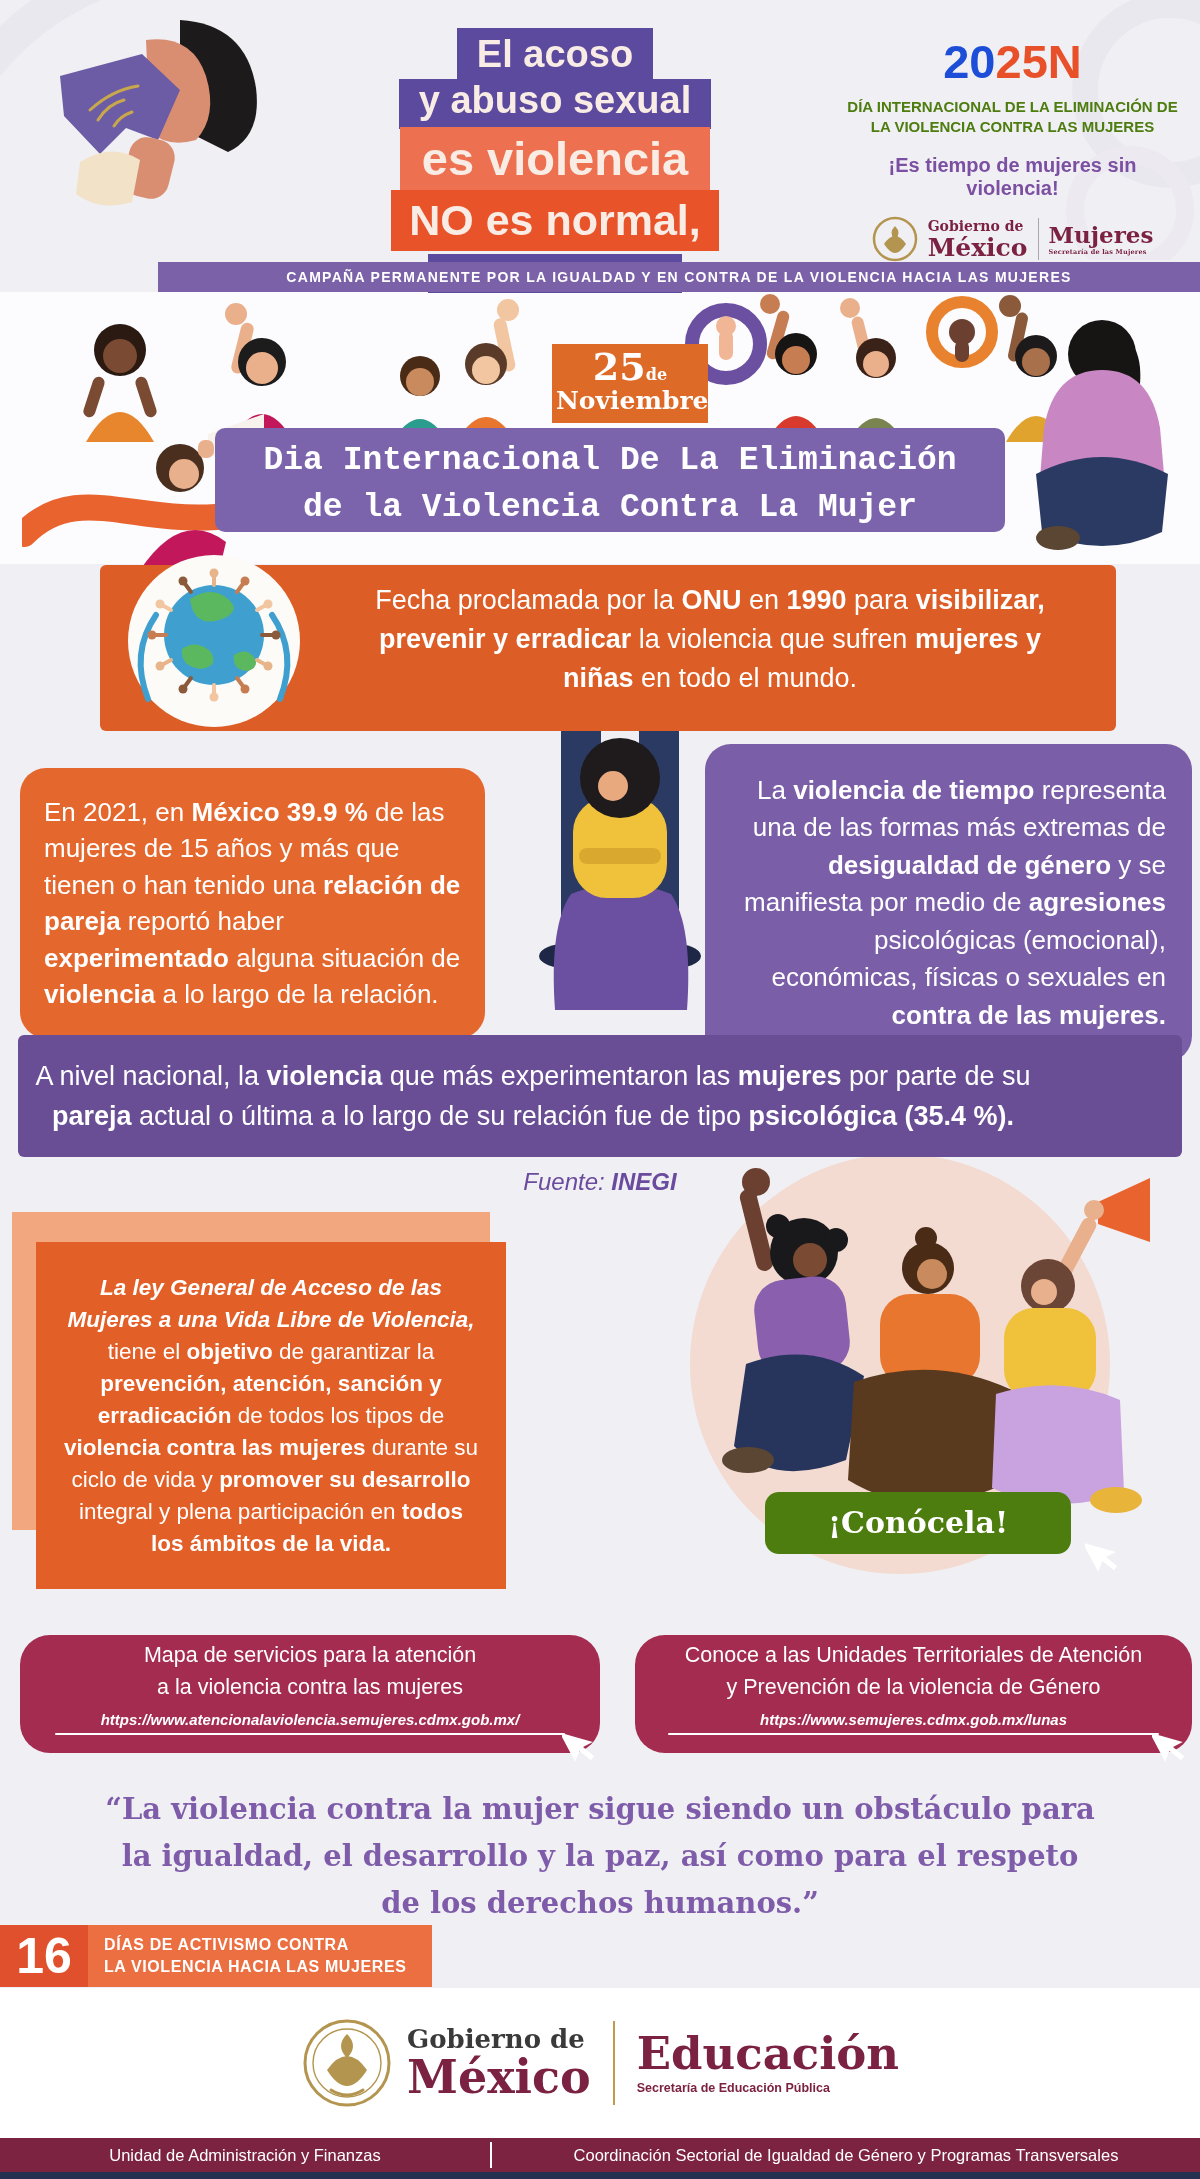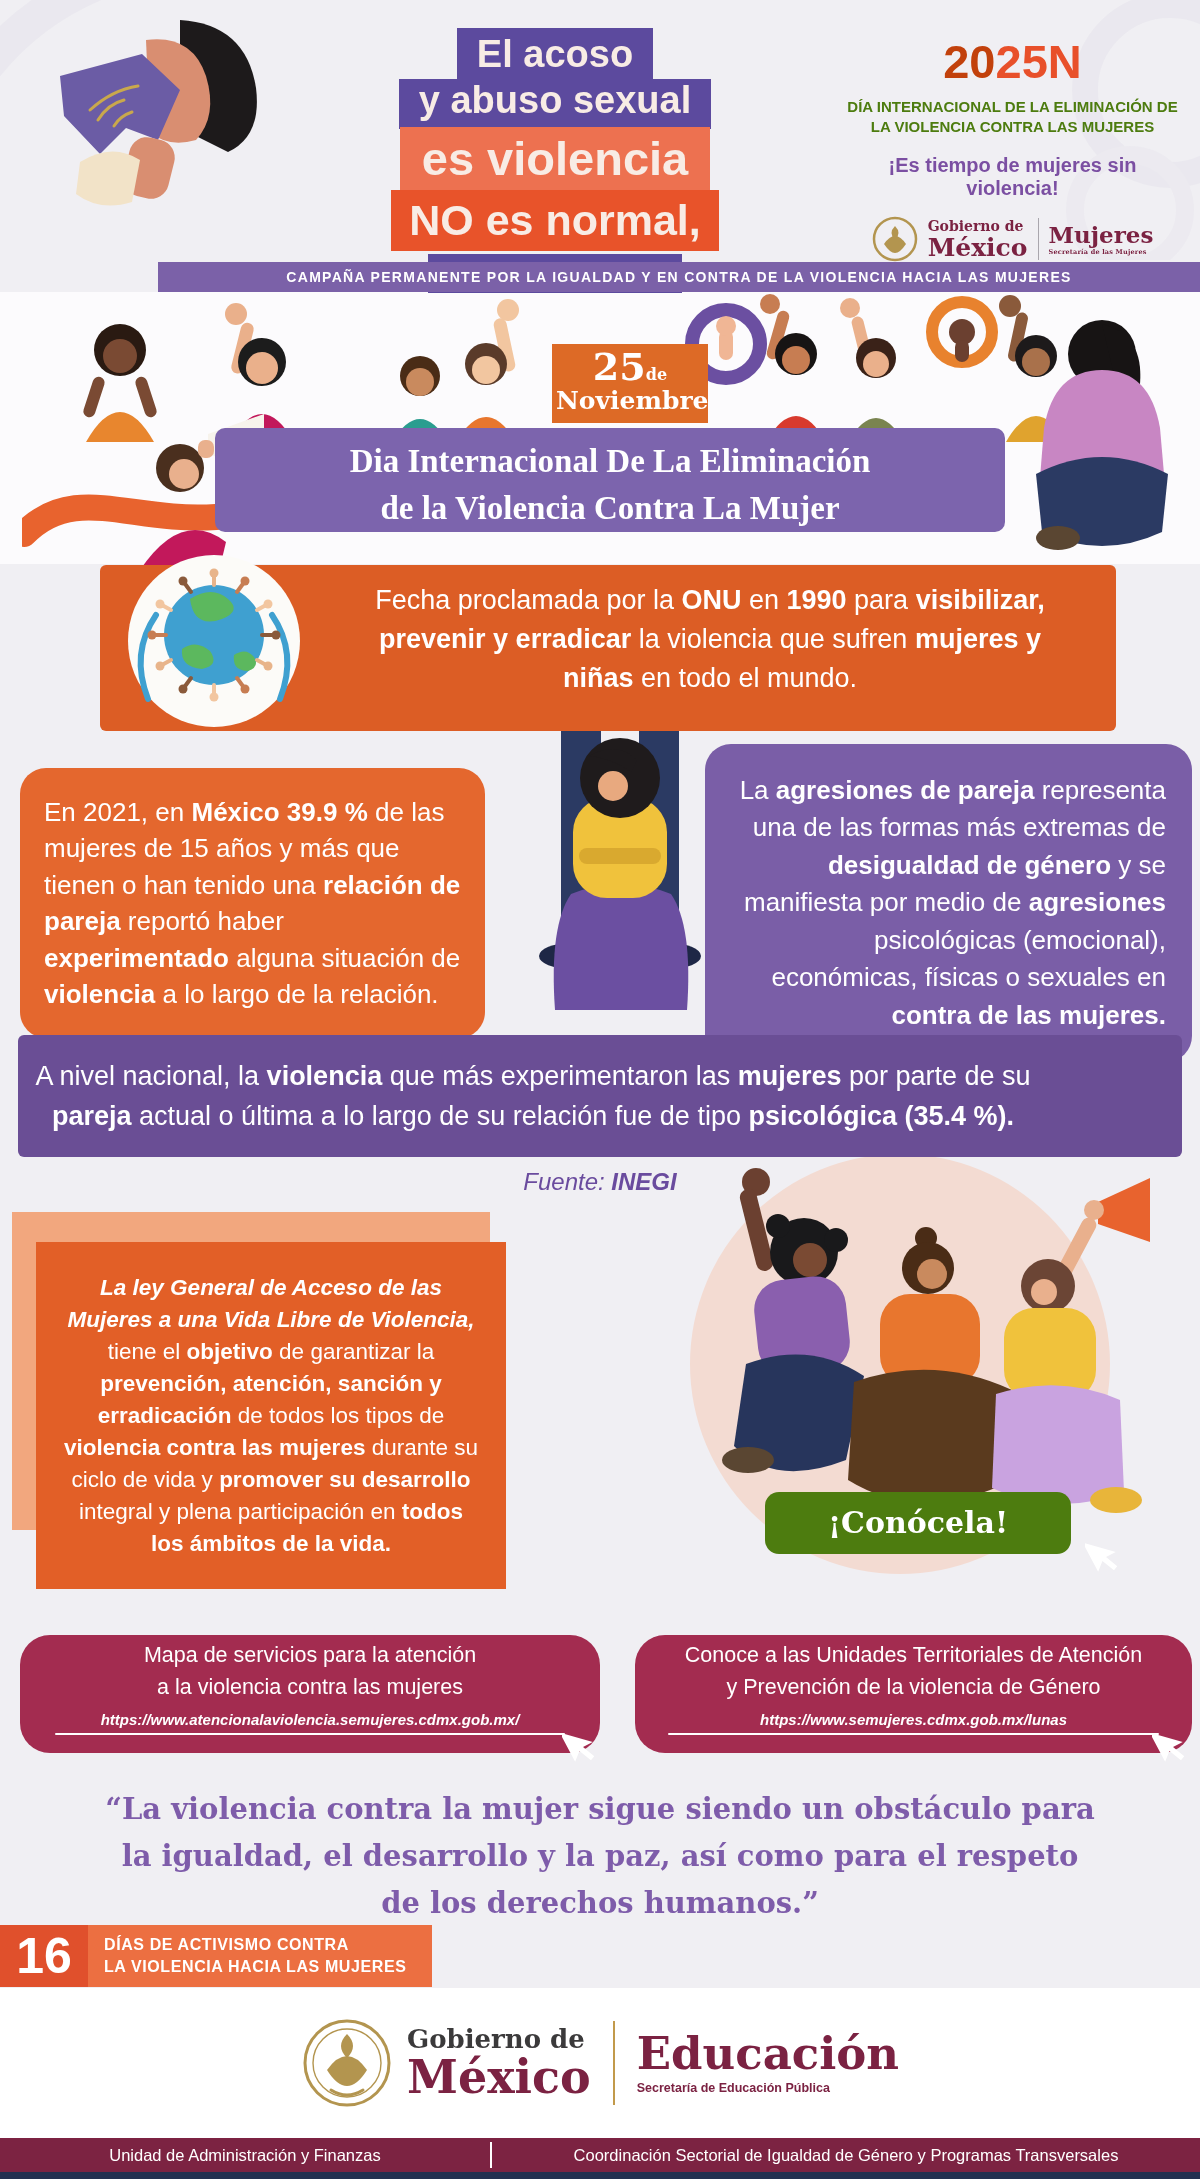--- a/index.html
+++ b/index.html
@@ -12,21 +12,21 @@
   .hdr-blocks{position:absolute;left:330px;top:28px;width:450px;display:flex;flex-direction:column;align-items:center;z-index:3;}
   .blk{color:#f8ece5;font-weight:700;line-height:1.04;text-align:center;}
   .blk.p1{background:#5c4a9e;font-size:38px;padding:7px 20px 5px;}
   .blk.p2{background:#5c4a9e;font-size:38px;padding:2px 20px 9px;margin-top:-1px;}
   .blk.o1{background:#e8532a;font-size:43px;padding:8px 18px;margin-top:-2px;}
   .blk.o2{background:#ed7150;font-size:47px;padding:8px 22px;margin-top:-2px;}
   .blk.den{background:#5c4a9e;color:#fff;font-family:"DejaVu Serif",serif;font-size:21px;
            letter-spacing:9px;padding:9px 20px 9px 28px;margin-top:3px;font-weight:700;}
   .hdr-right{position:absolute;left:845px;top:38px;width:335px;text-align:center;z-index:3;}
   .year{font-size:47px;line-height:1;}
-  .year .pre{color:#c2410c;font-weight:600;}
+  .year .pre{color:#1d4ed8;font-weight:600;}
   .year .suf{color:#e8502a;font-weight:800;}
   .hdr-sub{margin-top:12px;color:#4d7c0f;font-weight:800;font-size:15px;line-height:1.3;}
   .tagline{margin-top:18px;color:#7b4fa2;font-size:20px;font-weight:600;}
   .logo-row{margin-top:16px;display:flex;align-items:center;justify-content:center;gap:10px;}
   .gob-txt{text-align:left;color:#7b2242;font-family:"DejaVu Serif",serif;line-height:1;}
   .gob-txt .t1{font-size:14px;font-weight:700;}
   .gob-txt .t2{font-size:25px;font-weight:700;margin-top:2px;}
   .logo-div{width:1px;height:42px;background:#a9a6ad;}
   .muj-txt{text-align:left;color:#7b2242;font-family:"DejaVu Serif",serif;line-height:1;}
   .muj-txt .t1{font-size:23px;font-weight:700;}
@@ -39,21 +39,21 @@
   .band-svg{position:absolute;left:0;top:292px;z-index:1;}
   .flank-left{position:absolute;left:22px;top:406px;z-index:2;}
   .sit-right{position:absolute;left:1006px;top:298px;z-index:2;}
   .date-badge{position:absolute;left:552px;top:344px;width:148px;background:#dd6a26;color:#fff;
               text-align:center;padding:2px 4px 10px;z-index:4;font-family:"DejaVu Serif",serif;}
   .date-badge .d1{font-size:38px;font-weight:700;line-height:1.1;}
   .date-badge .d1 small{font-size:16px;font-weight:700;}
   .date-badge .d2{font-size:25px;font-weight:700;line-height:1;}
   .title-banner{position:absolute;left:215px;top:428px;width:790px;height:104px;background:#7c64ad;
                 border-radius:10px;color:#fff;text-align:center;z-index:3;
-                font-family:Liberation Serif, serif;font-weight:700;font-size:33px;line-height:1.42;padding-top:10px;box-sizing:border-box;}
+                font-family:Liberation Mono, monospace;font-weight:700;font-size:33px;line-height:1.42;padding-top:10px;box-sizing:border-box;}
   
   .onu-box{position:absolute;left:100px;top:565px;width:980px;height:166px;background:#dc5d25;border-radius:6px;z-index:4;padding-left:36px;}
   .onu-text{position:absolute;left:260px;top:16px;width:700px;color:#fff;font-size:27px;line-height:1.44;text-align:center;font-weight:500;}
   .globe{position:absolute;left:6px;top:-18px;z-index:5;}
   .center-fig{position:absolute;left:495px;top:540px;z-index:2;}
   
   .stat-left{position:absolute;left:20px;top:768px;width:465px;background:#e4672e;border-radius:26px;
              color:#fff;font-size:26px;line-height:1.4;padding:26px 24px;box-sizing:border-box;z-index:4;}
   .stat-right{position:absolute;left:705px;top:744px;width:487px;background:#7a5ea7;border-radius:26px;
               color:#fff;font-size:26px;line-height:1.44;padding:28px 26px;box-sizing:border-box;text-align:right;z-index:4;}
@@ -294,21 +294,21 @@
         <circle cx="139" cy="34" r="4.5" fill="#c77d52"></circle>
           <line x1="139" y1="34" x2="131" y2="45" stroke="#c77d52" stroke-width="4"></line>
         <circle cx="162" cy="57" r="4.5" fill="#f2c6a0"></circle>
           <line x1="162" y1="57" x2="151" y2="63" stroke="#f2c6a0" stroke-width="4"></line>
       </g>
     </svg>
     <div class="onu-text rich"><span>Fecha proclamada por la </span><b>ONU</b><span> en </span><b>1990</b><span> para </span><b>visibilizar, prevenir y erradicar</b><span> la violencia que sufren </span><b>mujeres y niñas</b><span> en todo el mundo.</span></div>
   </div>
 
   <div class="stat-left rich"><span>En 2021, en </span><b>México 39.9 %</b><span> de las mujeres de 15 años y más que tienen o han tenido una </span><b>relación de pareja</b><span> reportó haber </span><b>experimentado</b><span> alguna situación de </span><b>violencia</b><span> a lo largo de la relación.</span></div>
-  <div class="stat-right rich"><span>La </span><b>agresiones de pareja</b><span> representa una de las formas más extremas de </span><b>desigualdad de género</b><span> y se manifiesta por medio de </span><b>agresiones</b><span> psicológicas (emocional), económicas, físicas o sexuales en </span><b>contra de las mujeres.</b></div>
+  <div class="stat-right rich"><span>La </span><b>violencia de tiempo</b><span> representa una de las formas más extremas de </span><b>desigualdad de género</b><span> y se manifiesta por medio de </span><b>agresiones</b><span> psicológicas (emocional), económicas, físicas o sexuales en </span><b>contra de las mujeres.</b></div>
 
   <div class="nat-banner">
     <div class="nat-inner rich"><span>A nivel nacional, la </span><b>violencia</b><span> que más experimentaron las </span><b>mujeres</b><span> por parte de su </span><b>pareja</b><span> actual o última a lo largo de su relación fue de tipo </span><b>psicológica (35.4 %).</b></div>
   </div>
   <div class="source rich"><span style="font-style: italic;">Fuente: </span><b style="font-style: italic;">INEGI</b></div>
 
   <div class="law-shadow"></div>
   <div class="law-box rich"><b style="font-style: italic;">La ley General de Acceso de las Mujeres a una Vida Libre de Violencia,</b><span> tiene el </span><b>objetivo</b><span> de garantizar la </span><b>prevención, atención, sanción y erradicación</b><span> de todos los tipos de </span><b>violencia contra las mujeres</b><span> durante su ciclo de vida y </span><b>promover su desarrollo</b><span> integral y plena participación en </span><b>todos los ámbitos de la vida.</b></div>
 
   <svg class="trio" width="565" height="432" viewBox="0 0 565 432">

